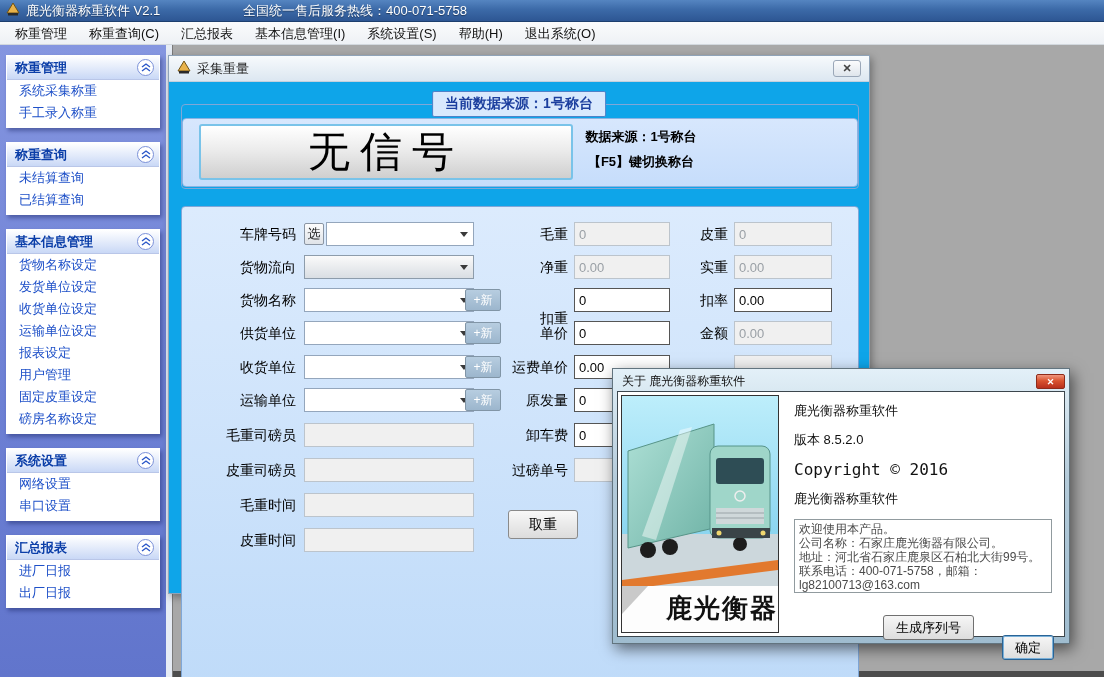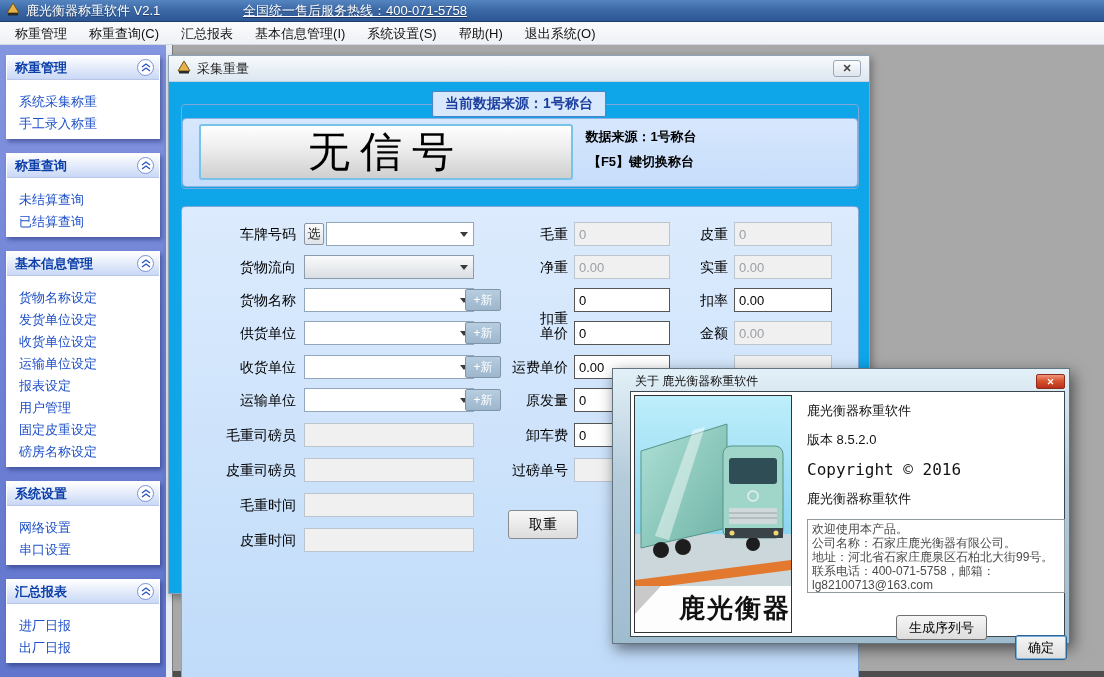--- a/index.html
+++ b/index.html
@@ -4,40 +4,40 @@
 <style>
   * { margin:0; padding:0; box-sizing:border-box; }
   html,body { width:1104px; height:677px; overflow:hidden; }
   body { font-family:"Liberation Sans", sans-serif; background:#a8a8a8; position:relative; }
 
   
   .titlebar { position:absolute; left:0; top:0; width:1104px; height:22px;
     background:linear-gradient(180deg,#5585c1 0%,#3c6aa8 45%,#2d5693 100%);
     border-bottom:1px solid #1d3f6e; display:flex; align-items:center; padding:0 6px; }
   .titlebar .app-title { color:#fff; font-size:13px; margin-left:6px; text-shadow:0 1px 1px rgba(0,0,0,.4); }
-  .titlebar .hotline { position:absolute; left:243px; color:#fff; font-size:13px; text-shadow:0 1px 1px rgba(0,0,0,.4);text-decoration:underline; }
+  .titlebar .hotline { position:absolute; left:243px; color:#fff; font-size:13px; text-shadow:0 1px 1px rgba(0,0,0,.4); }
 
   
   .menubar { position:absolute; left:0; top:22px; width:1104px; height:23px;
     background:linear-gradient(180deg,#fafbfc,#eef1f5); border-bottom:1px solid #d2d8de;
     display:flex; align-items:center; padding:0 4px; }
   .menu-item { font-size:13px; color:#111; padding:0 11px; height:21px; line-height:21px; cursor:default; }
 
   
   .sidebar { position:absolute; left:0; top:45px; width:166px; height:632px;
     background:linear-gradient(180deg,#8596e0 0%,#7083d6 45%,#6175cc 100%); }
   .panel { margin:0 6px 14px 6px; background:#fff; border:1px solid #fff;
     box-shadow:2px 3px 4px rgba(25,35,100,.45); }
   .panel:first-child { margin-top:10px; }
   .panel-header { height:24px; display:flex; align-items:center; padding:0 5px 0 8px;
     background:linear-gradient(180deg,#ffffff,#c9d8f6); border-bottom:1px solid #b9c6e8; }
   .panel-title { font-size:13px; font-weight:bold; color:#0b3ea8; }
   .chevron-btn { margin-left:auto; width:17px; height:17px; border-radius:50%;
     background:#fff; border:1px solid #7a90d8; display:flex; align-items:center; justify-content:center; cursor:pointer; }
-  .panel-list { padding:11px 0 3px 0; }
+  .panel-list { padding:0 0 3px 0; }
   .panel-item { height:22px; line-height:22px; padding-left:12px; font-size:13px; color:#1e50c8; cursor:pointer; white-space:nowrap; }
 
   
   .splitter { position:absolute; left:166px; top:45px; width:6px; height:632px; background:#e6ecf5; }
   .mdi { position:absolute; left:172px; top:45px; width:932px; height:632px; background:#a8a8a8; border-left:1px solid #7a7a7a; }
   .mdi-bottom-edge { position:absolute; left:0; bottom:0; width:100%; height:6px; background:#4d4d4d; }
 
   
   .window { position:absolute; background:#f1f3f6; border:1px solid #8fa3b8; box-shadow:2px 3px 8px rgba(0,0,0,.35); }
   .weigh-window { left:168px; top:55px; width:702px; height:539px; z-index:5; }
@@ -84,21 +84,21 @@
     border:1px solid #8a95a3; border-radius:2px; font-size:13px; color:#222; text-align:center; line-height:20px; cursor:pointer; }
   .btn-new { position:absolute; width:36px; height:22px; background:linear-gradient(180deg,#b7cde0,#9cb6cd);
     color:#fff; border:1px solid #8195a6; border-radius:2px; text-align:center; line-height:20px; font-size:12px; cursor:pointer; }
   .btn-take { position:absolute; left:326px; top:303px; width:70px; height:29px;
     background:linear-gradient(180deg,#f8f8f8,#dcdcdc); border:1px solid #8a8a8a; border-radius:3px;
     font-size:14px; color:#000; text-align:center; line-height:27px; cursor:pointer; }
 
   
   .about { position:absolute; left:612px; top:368px; width:458px; height:276px; z-index:10;
     background:linear-gradient(180deg,#e3f0f8 0%,#b4cbda 40%,#9fbccf 100%);
-    border:1px solid #62747f; padding:3px 4px 4px 17px; box-shadow:3px 5px 14px rgba(0,0,0,.55); }
+    border:1px solid #62747f; padding:3px 4px 4px 4px; box-shadow:3px 5px 14px rgba(0,0,0,.55); }
   .about-titlebar { height:19px; display:flex; align-items:center; }
   .about-title { font-size:12px; color:#111; padding-left:5px; }
   .about-close { margin-left:auto; width:29px; height:15px; border:1px solid #8e2b1a; border-radius:2px;
     background:linear-gradient(180deg,#f0977f 0%,#d9532f 45%,#b8301c 100%); color:#fff; font-size:9px; font-weight:bold;
     display:flex; align-items:center; justify-content:center; cursor:pointer; }
   .about-client { position:relative; height:246px; background:#fff; border:1px solid #3c464d; padding:3px; }
   .truck-photo { position:absolute; left:3px; top:3px; width:158px; height:238px; border:1px solid #333; background:#fff; }
   .truck-caption { position:absolute; left:0; bottom:6px; width:100%; text-align:right;
     font-size:26px; font-weight:bold; color:#111; font-family:"DejaVu Serif", serif; letter-spacing:2px; }
   .about-info { position:absolute; left:176px; top:10px; width:268px; }

